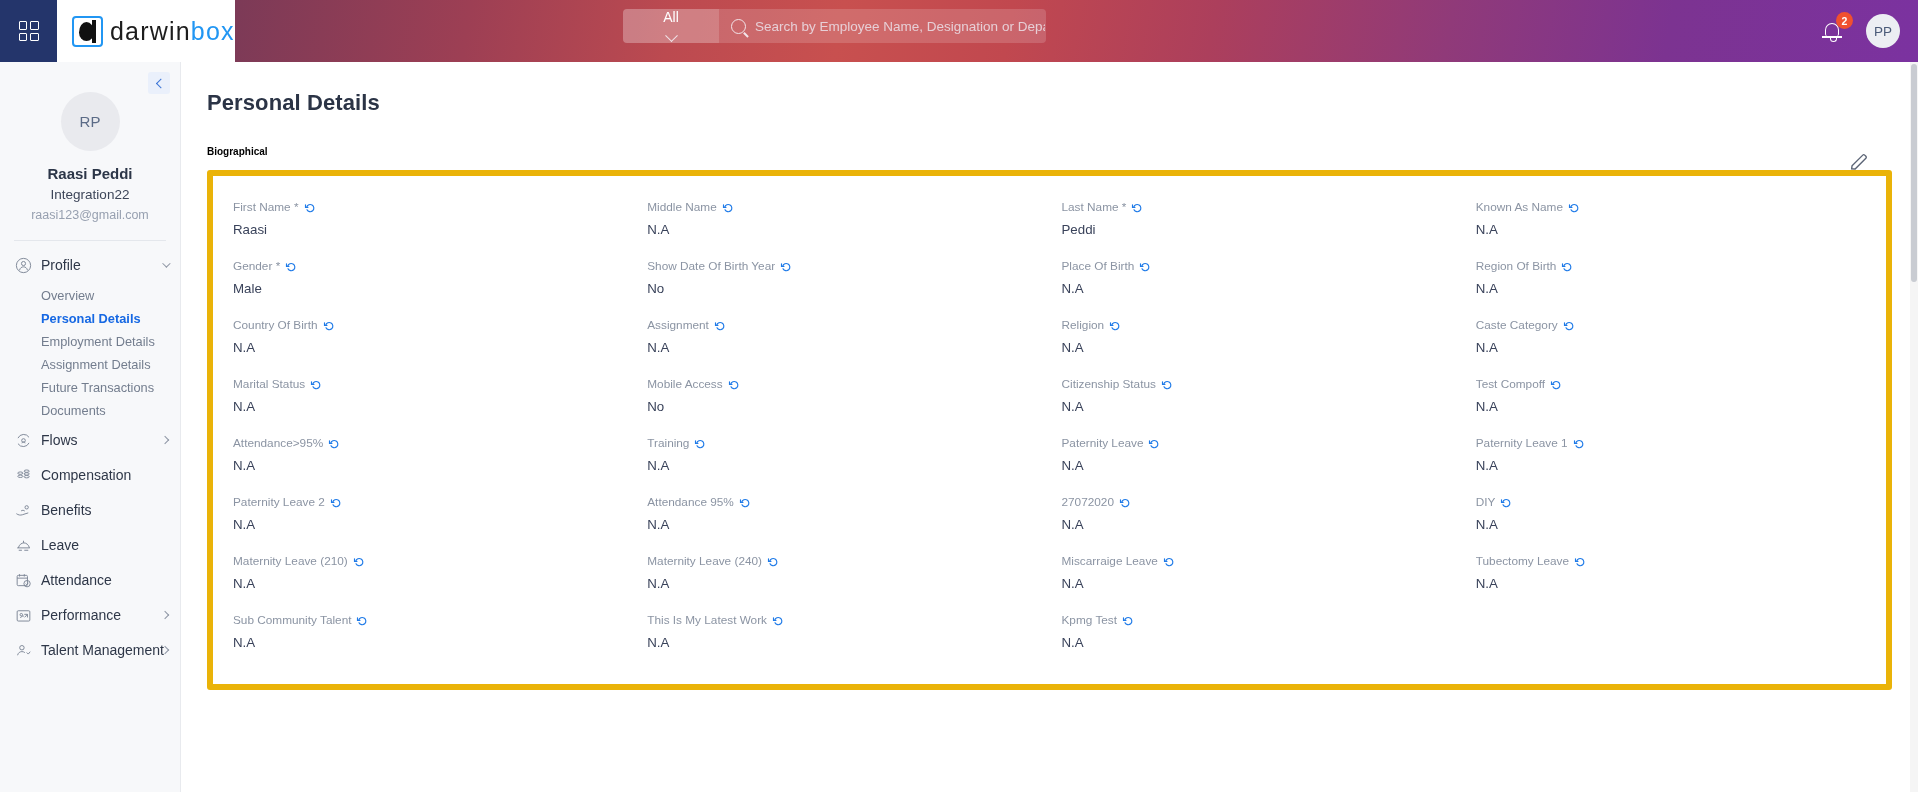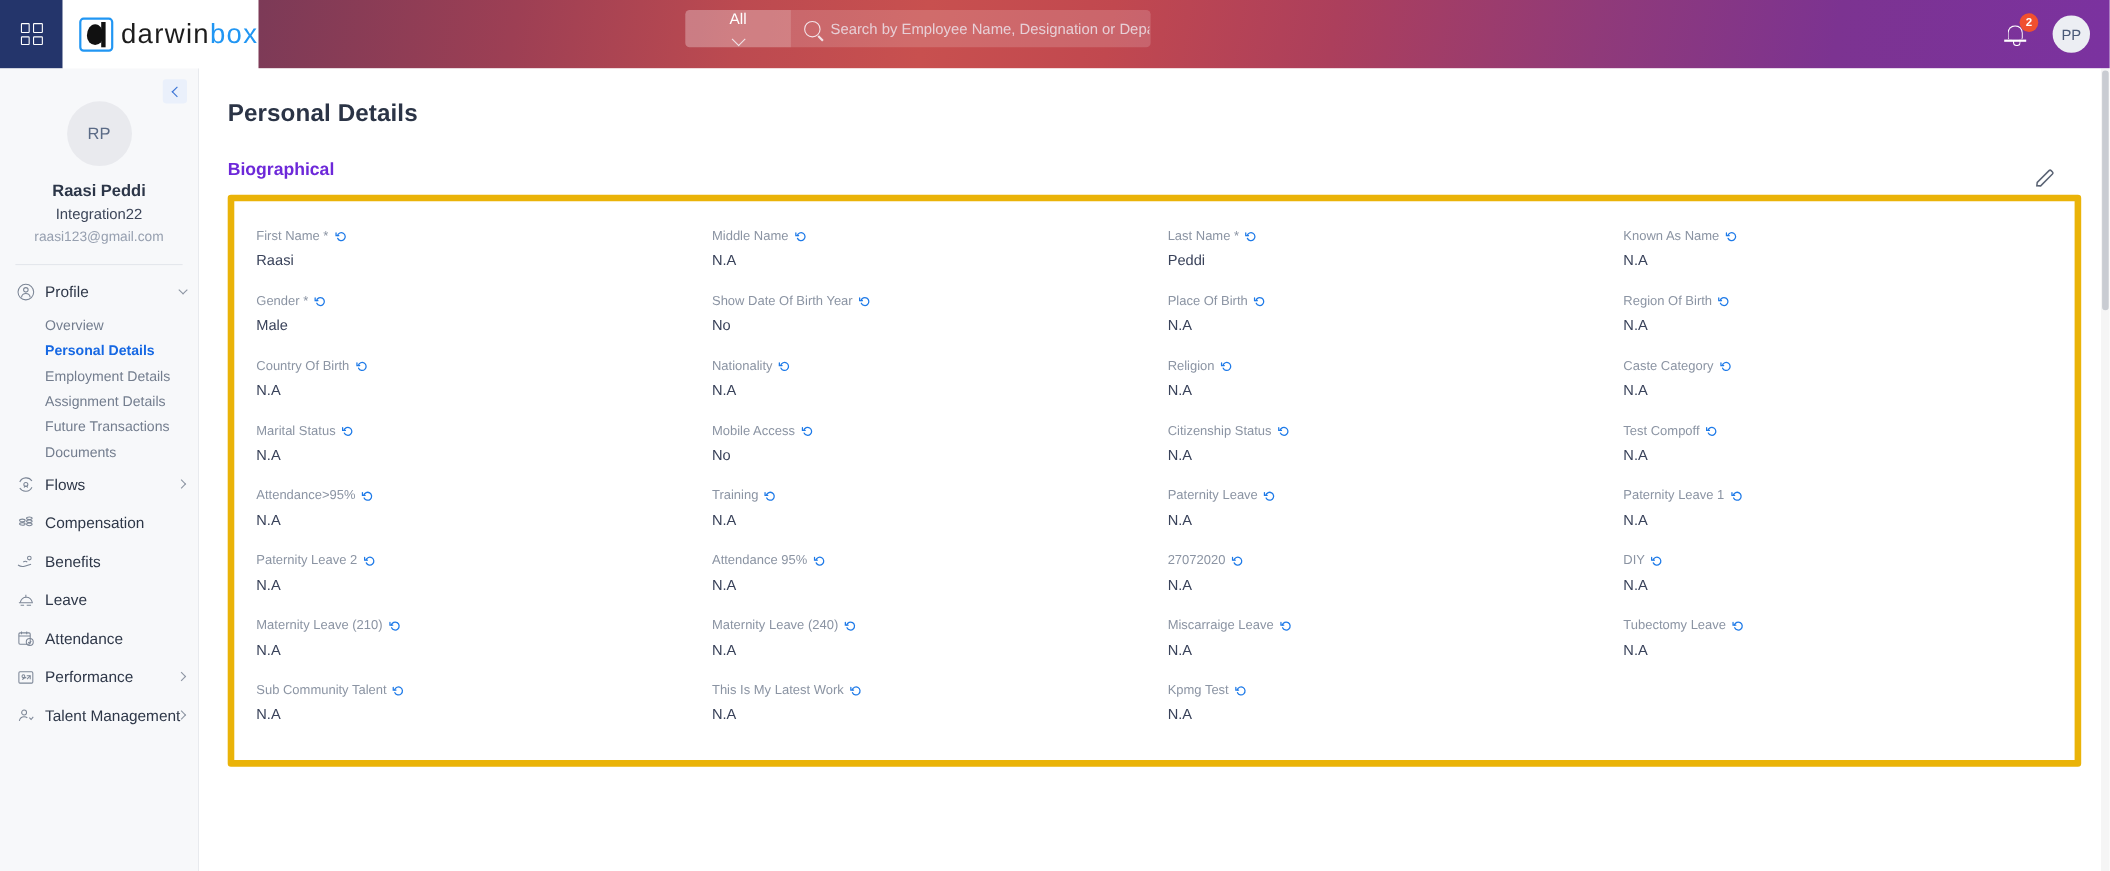--- a/index.html
+++ b/index.html
@@ -121,21 +121,21 @@
   .nav-spacer { height: 3px; }
 
   
   .main { flex: 1; overflow: hidden; position: relative; background: #fff; }
   .main-inner { padding: 28px 26px 0 26px; }
   .page-title { font-size: 22px; color: #2b3446; font-weight: bold; letter-spacing: .1px; }
   .section {
     margin-top: 30px; background: #fff; position: relative;
   }
   .section-head { display: flex; align-items: flex-start; justify-content: space-between; }
-  .section-title { font-size: 16px; color: #6d28d9; font-weight: bold; }
+  .section-title { font-size: 10px; color: #000000; font-weight: bold; }
   .edit-btn { position: absolute; right: 22px; top: 5px; width: 22px; height: 22px; cursor: pointer; }
   .pencil { width: 100%; height: 100%; }
 
   .card {
     margin-top: 13px; border: 6px solid #eab308; border-radius: 3px; padding: 14px 8px 22px 8px;
     min-height: 440px;
   }
   .grid { display: grid; grid-template-columns: repeat(4, 1fr); row-gap: 0; }
   .field { padding: 10px 12px 11px 12px; }
   .f-label { font-size: 11.8px; color: #8b94a3; display: flex; align-items: center; gap: 5px; line-height: 14px; white-space: nowrap; }
@@ -438,21 +438,21 @@
                     <span>Country Of Birth</span>
                     <span class="hist"><svg width="12" height="12" viewBox="0 0 24 24" fill="none" stroke="#1e7ae8" stroke-width="2.3" stroke-linecap="round">
                         <path d="M5.5 10.5A7.2 7.2 0 1 1 6 15.4"></path>
                         <path d="M3 5.6v5h5"></path>
                       </svg></span>
                   </div>
                   <div class="f-value">N.A</div>
                 </div>
                 <div class="field">
                   <div class="f-label">
-                    <span>Nationality</span>
+                    <span>Assignment</span>
                     <span class="hist"><svg width="12" height="12" viewBox="0 0 24 24" fill="none" stroke="#1e7ae8" stroke-width="2.3" stroke-linecap="round">
                         <path d="M5.5 10.5A7.2 7.2 0 1 1 6 15.4"></path>
                         <path d="M3 5.6v5h5"></path>
                       </svg></span>
                   </div>
                   <div class="f-value">N.A</div>
                 </div>
                 <div class="field">
                   <div class="f-label">
                     <span>Religion</span>

